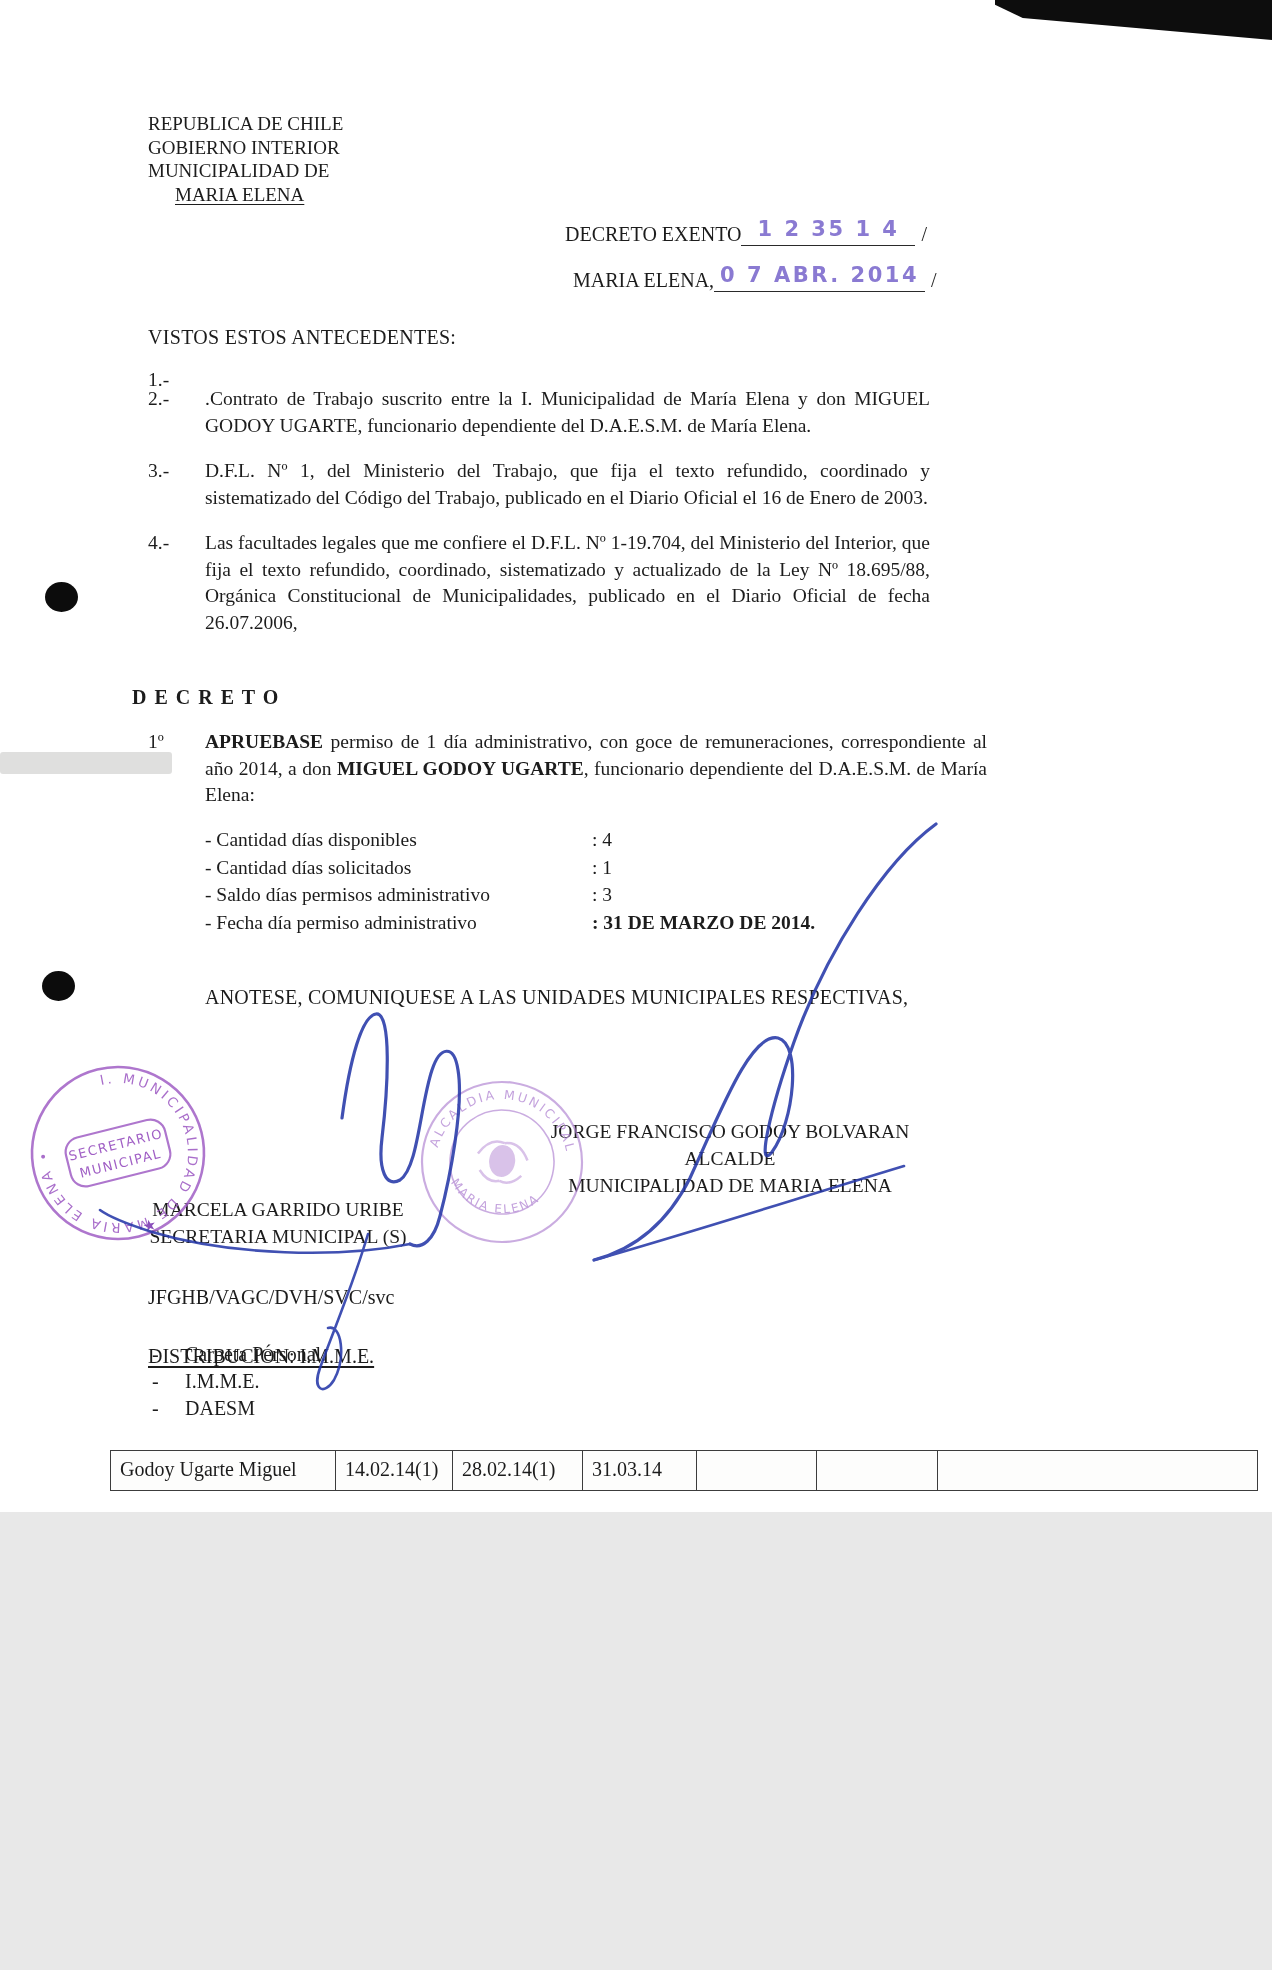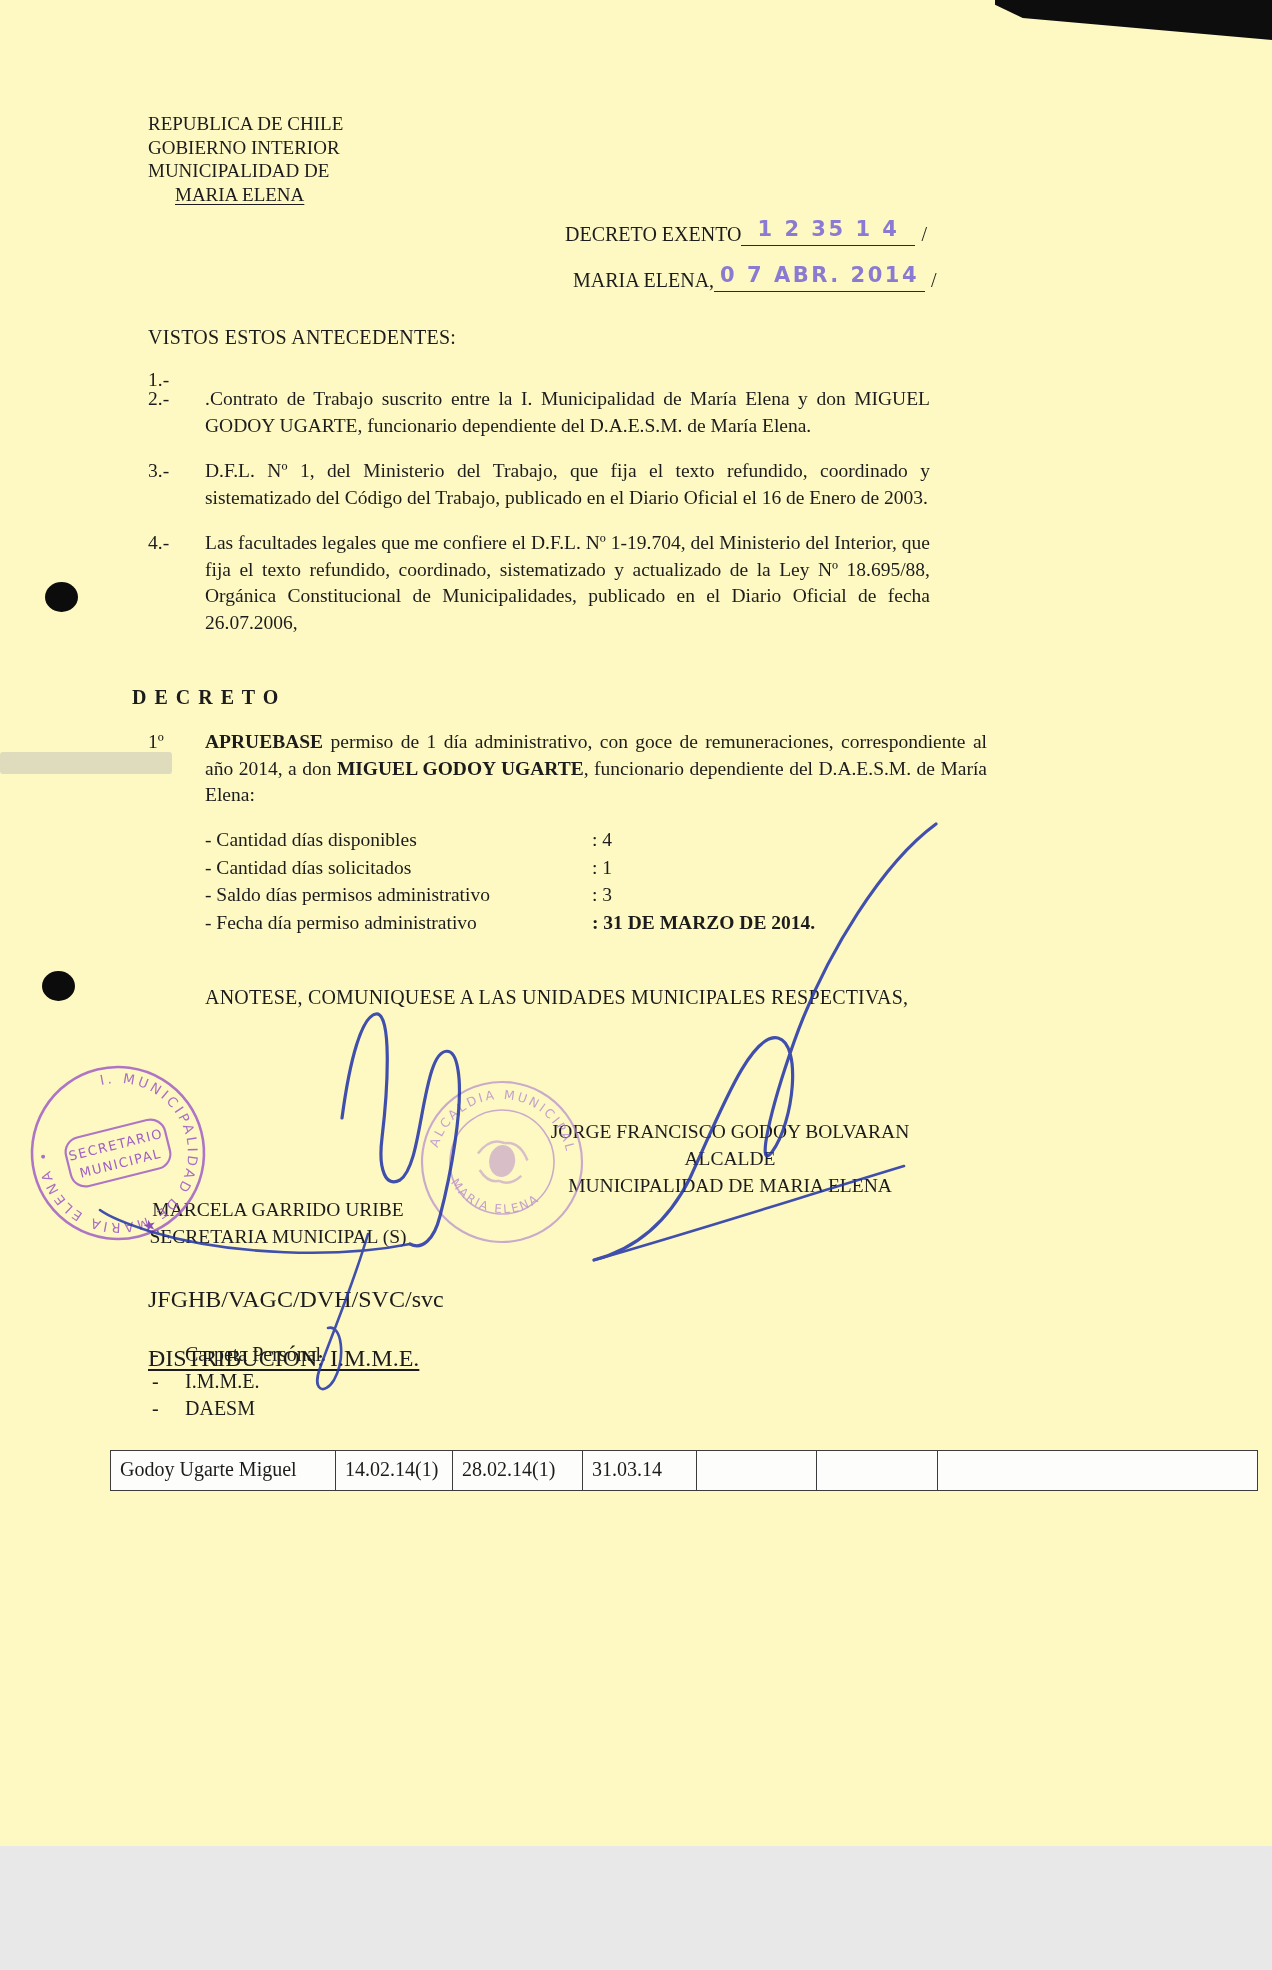--- a/index.html
+++ b/index.html
@@ -1,18 +1,18 @@
 <!DOCTYPE html>
 <html><head>
 <meta charset="utf-8">
 <style>
   html,body{margin:0;padding:0;background:#e8e8e8;}
   .page{
-    position:relative;width:1272px;height:1846px;overflow:hidden;
-    background:#fef9c3;color:#1c1c1c;
+    position:relative;width:1272px;height:1512px;overflow:hidden;
+    background:#ffffff;color:#1c1c1c;
     font-family:"Liberation Serif", serif;
   }
   .abs{position:absolute;}
   .body-text{font-size:19.5px;line-height:26.5px;text-align:justify;}
   .bold{font-weight:bold;}
   .letterhead{font-size:19px;line-height:23.5px;}
   .letterhead .lh-last{margin-left:27px;text-decoration:underline;text-underline-offset:3px;}
   .decree-row{display:flex;align-items:flex-end;font-size:20px;}
   .stamp-line{display:inline-block;min-width:162px;border-bottom:1.6px solid #2a2a2a;text-align:center;padding:0 6px 1px 6px;}
   .dater-stamp{
@@ -21,21 +21,21 @@
   }
   .slash{margin-left:6px;}
   .vistos{font-size:20px;letter-spacing:.3px;}
   .item{position:relative;padding-left:57px;margin-bottom:19px;}
   .item-num{position:absolute;left:0;top:0;}
   .decreto-heading{font-size:20px;font-weight:bold;letter-spacing:1.5px;}
   .days-row{display:flex;font-size:19.5px;line-height:27.5px;gap:45px;}
   .days-label{width:342px;}
   .anotese{font-size:20px;letter-spacing:.2px;}
   .sig-block{text-align:center;font-size:19.5px;line-height:27px;}
-  .footer-line{font-size:24px;}
+  .footer-line{font-size:20px;}
   .underline{text-decoration:underline;text-underline-offset:3px;}
   .dist-item{display:flex;font-size:20px;line-height:27px;}
   .dist-dash{width:33px;padding-left:4px;}
   .track-table{display:flex;border:1.6px solid #3c3c3c;height:41px;box-sizing:border-box;background:#fdfdfc;margin-left:48px;}
   .track-cell{border-right:1.6px solid #3c3c3c;box-sizing:border-box;padding:7px 8px 0 9px;font-size:20px;white-space:nowrap;overflow:hidden;}
   .track-cell:last-child{border-right:none;}
   .hole{position:absolute;width:33px;height:30px;border-radius:50%;background:#0c0c0c;}
   .corner-black{position:absolute;left:995px;top:0;width:277px;height:40px;background:#0d0d0d;
     clip-path:polygon(0% 0%,100% 0%,100% 100%,10% 45%,0% 12%);}
   .smudge{position:absolute;left:0;top:752px;width:172px;height:22px;background:#b9b9b6;opacity:.45;border-radius:3px;}

